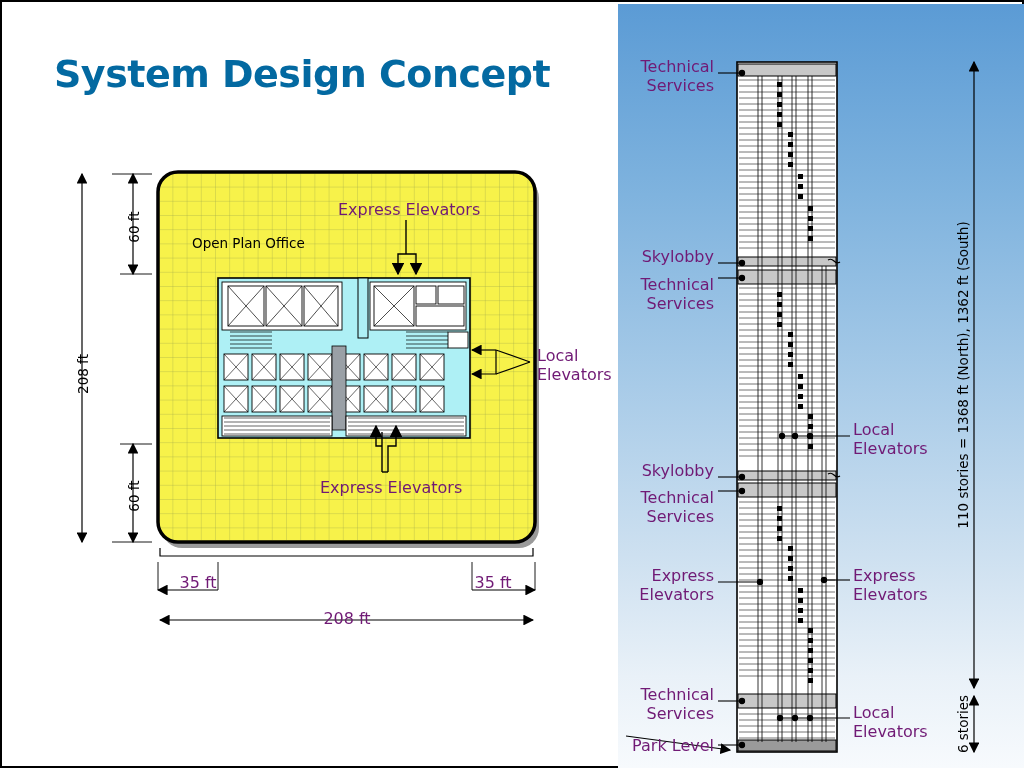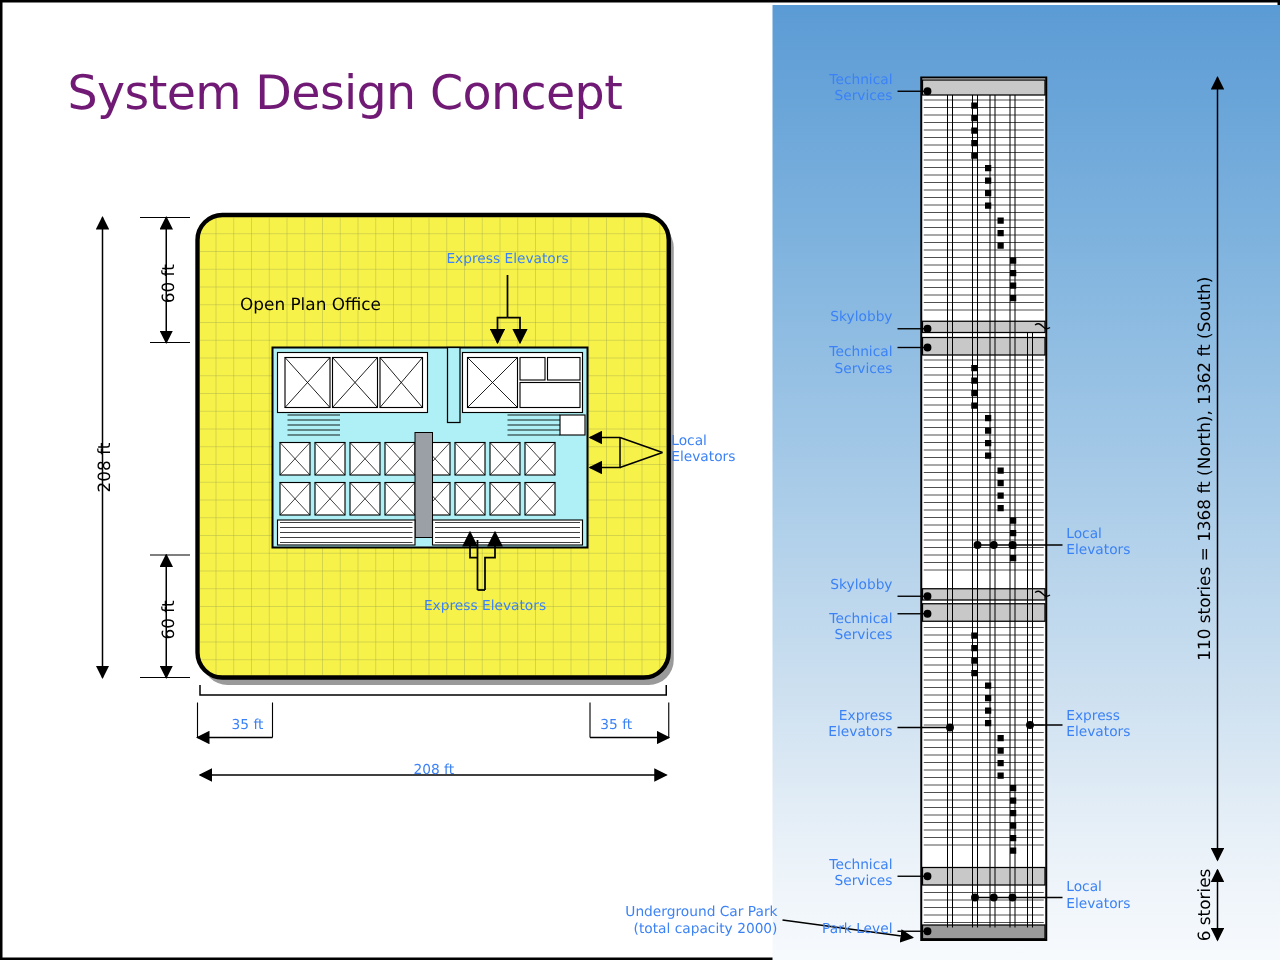--- a/index.html
+++ b/index.html
@@ -1,21 +1,21 @@
 <!DOCTYPE html>
 <html><head>
 <meta charset="utf-8">
 <style>
   html,body{margin:0;padding:0;}
   body{width:1024px;height:768px;overflow:hidden;font-family:"DejaVu Sans",sans-serif;background:#fff;}
   #root{position:relative;width:1024px;height:768px;box-sizing:border-box;border:2px solid #000;background:#fff;}
   .right-pane{position:absolute;left:616px;top:2px;width:406px;height:764px;
      background:linear-gradient(to bottom,#5b9bd5 0%,#7fb3de 25%,#a8cbe8 50%,#cde0f0 72%,#e9f1f8 88%,#f7fafd 100%);}
-  .title{position:absolute;left:52px;top:50px;font-size:38px;font-weight:normal;color:#701a75;letter-spacing:-0.5px;}
-  .lbl{position:absolute;font-size:11px;color:#3b82f6;line-height:1.18;white-space:pre;}
+  .title{position:absolute;left:52px;top:50px;font-size:38px;font-weight:bold;color:#0369a1;letter-spacing:-0.5px;}
+  .lbl{position:absolute;font-size:16px;color:#701a75;line-height:1.18;white-space:pre;}
   .lbl.r{text-align:right;}
   .lbl.c{text-align:center;}
   svg{position:absolute;left:0;top:0;width:1024px;height:768px;overflow:visible;}
 </style>
 </head>
 <body>
 
 <div id="root">
 
   <div class="right-pane"></div>
@@ -300,22 +300,20 @@
   <div class="lbl r" style="left:600px;top:274px;width:112px;">Technical
 Services</div>
   <div class="lbl r" style="left:600px;top:460px;width:112px;">Skylobby</div>
   <div class="lbl r" style="left:600px;top:487px;width:112px;">Technical
 Services</div>
   <div class="lbl r" style="left:600px;top:565px;width:112px;">Express
 Elevators</div>
   <div class="lbl r" style="left:600px;top:684px;width:112px;">Technical
 Services</div>
   <div class="lbl r" style="left:600px;top:735px;width:112px;">Park Level</div>
-  <div class="lbl r" style="left:420px;top:722px;width:200px;">Underground Car Park
-(total capacity 2000)</div>
 
   <div class="lbl" style="left:851px;top:419px;width:110px;">Local
 Elevators</div>
   <div class="lbl" style="left:851px;top:565px;width:110px;">Express
 Elevators</div>
   <div class="lbl" style="left:851px;top:702px;width:110px;">Local
 Elevators</div>
 
 </div>
 

